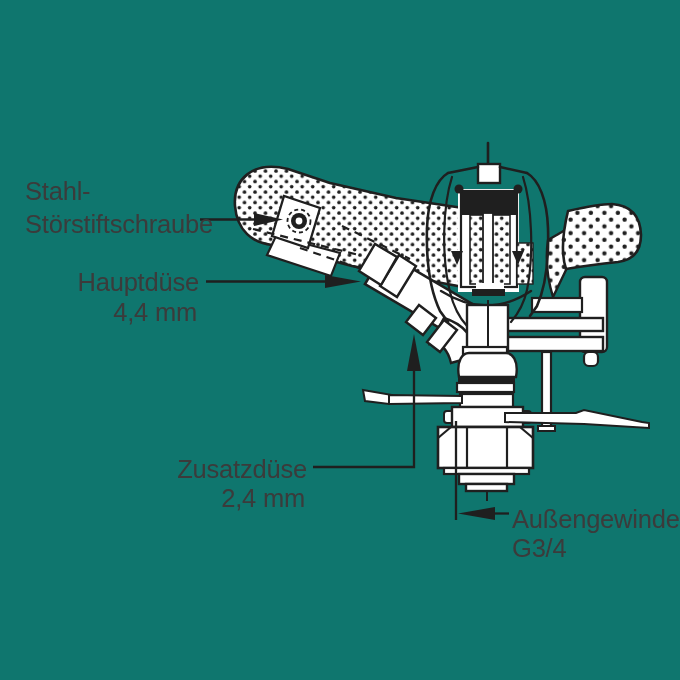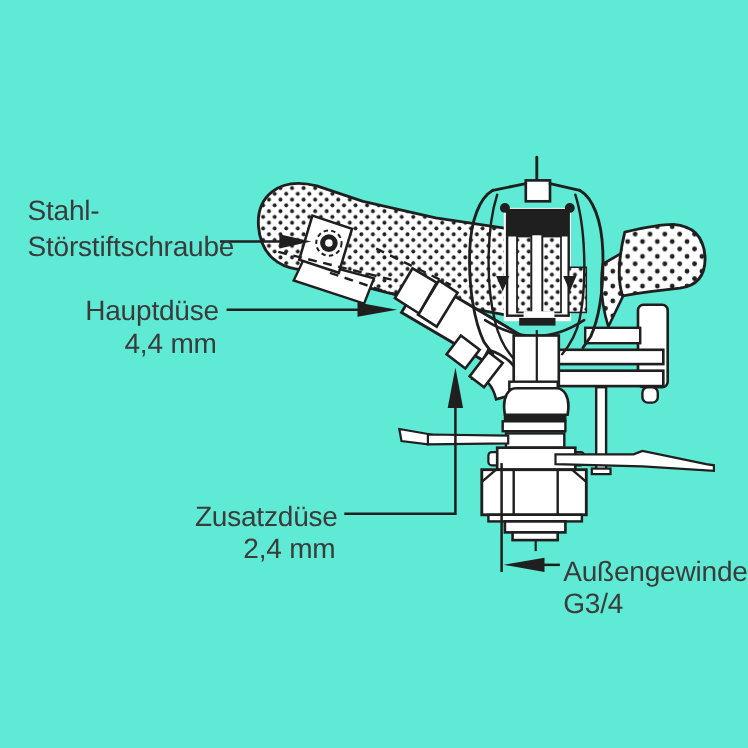--- a/index.html
+++ b/index.html
@@ -1,20 +1,20 @@
 <!DOCTYPE html>
 <html><head>
 <meta charset="utf-8">
 <style>
   html, body { margin: 0; padding: 0; background: #ffffff; }
   .stage {
     position: relative;
     width: 680px;
     height: 680px;
-    background: #5eead4;
+    background: #0f766e;
     overflow: hidden;
   }
   svg { display: block; }
   .label {
     font-family: "Liberation Sans", "DejaVu Sans", sans-serif;
     font-size: 25.5px;
     letter-spacing: -0.2px;
     fill: #3b3b3b;
   }
   .ln   { stroke: #1f1f1f; fill: none; }

